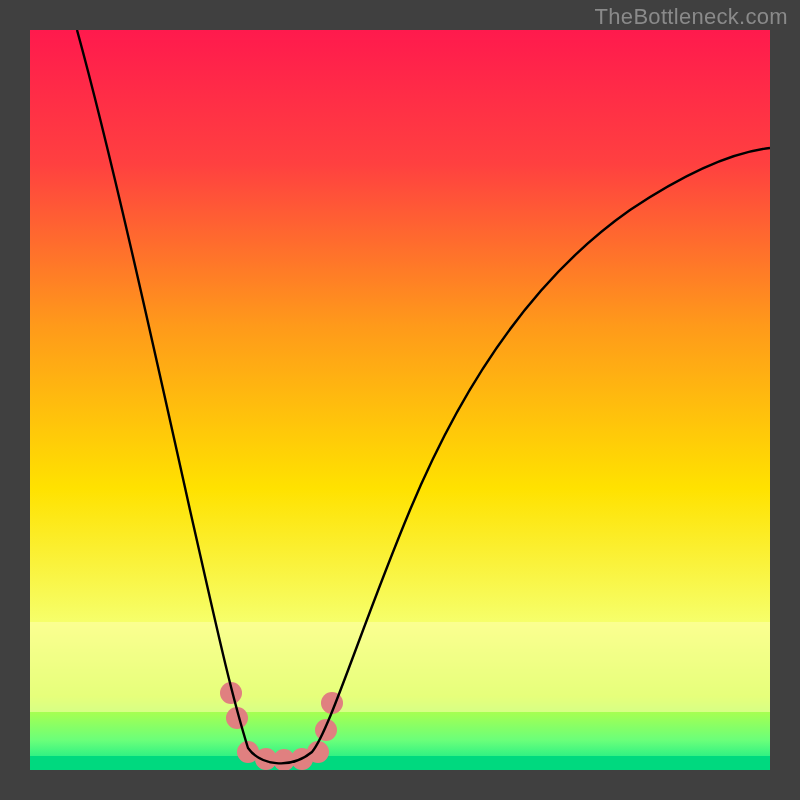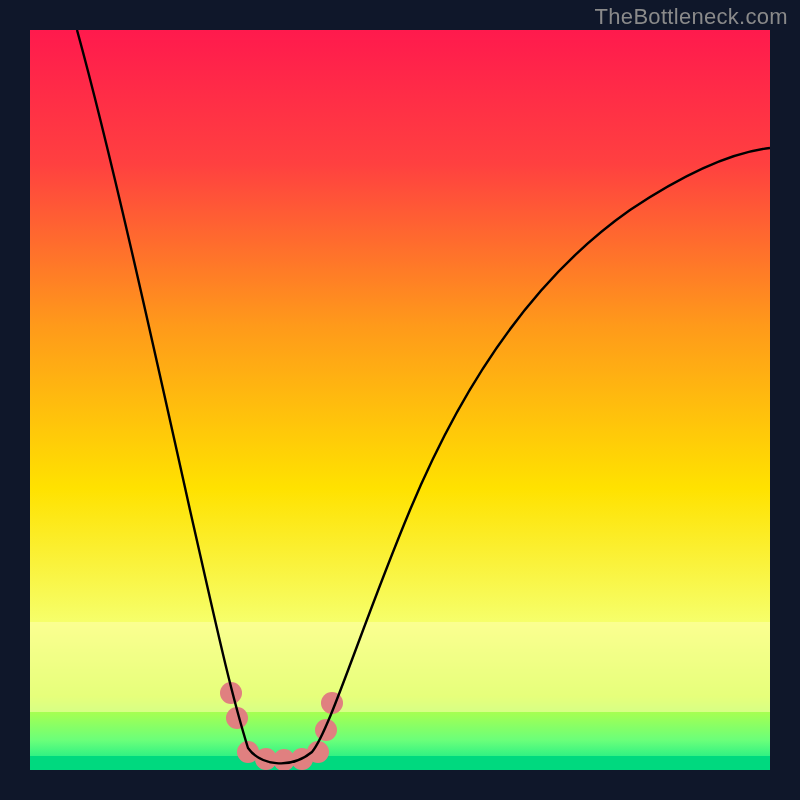--- a/index.html
+++ b/index.html
@@ -8,21 +8,21 @@
     width: 800px;
     height: 800px;
     background: #000;
     font-family: Arial, Helvetica, sans-serif;
     overflow: hidden;
   }
   .frame {
     position: relative;
     width: 800px;
     height: 800px;
-    background: #0f172a;
+    background: #404040;
   }
   .watermark {
     position: absolute;
     top: 4px;
     right: 12px;
     color: #8a8a8a;
     font-size: 22px;
     font-weight: 400;
     letter-spacing: 0.3px;
     z-index: 5;

